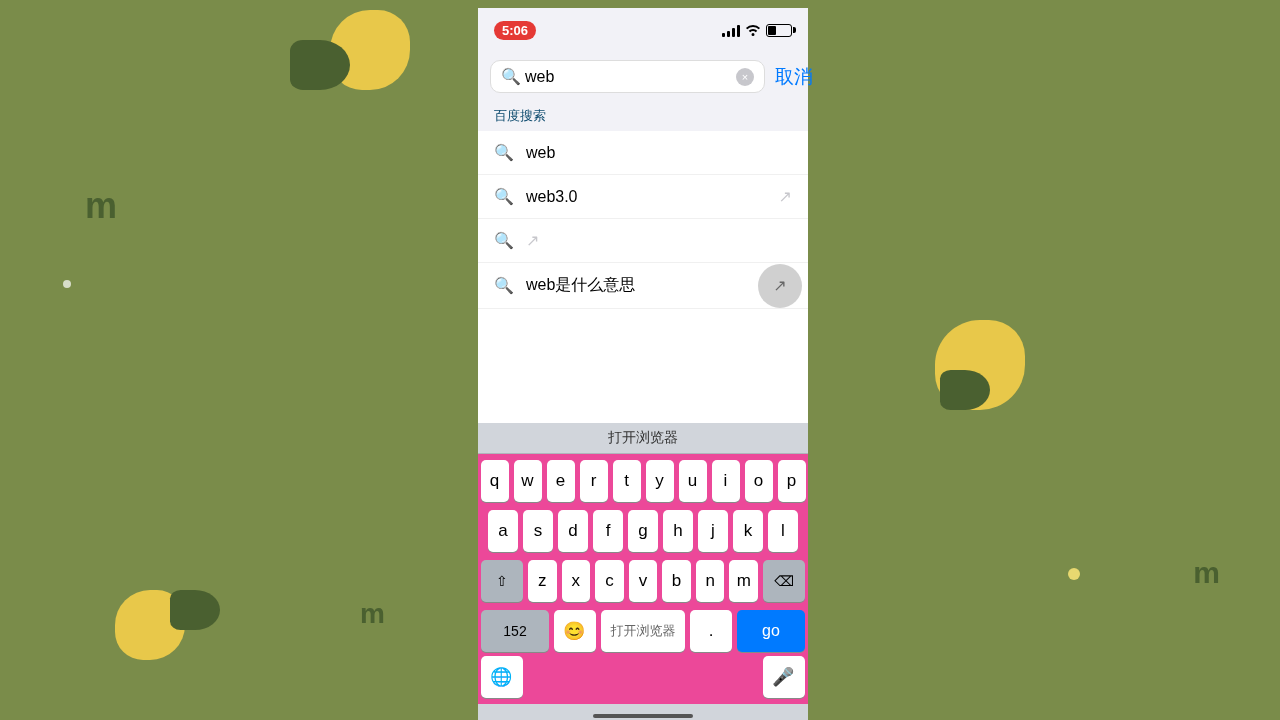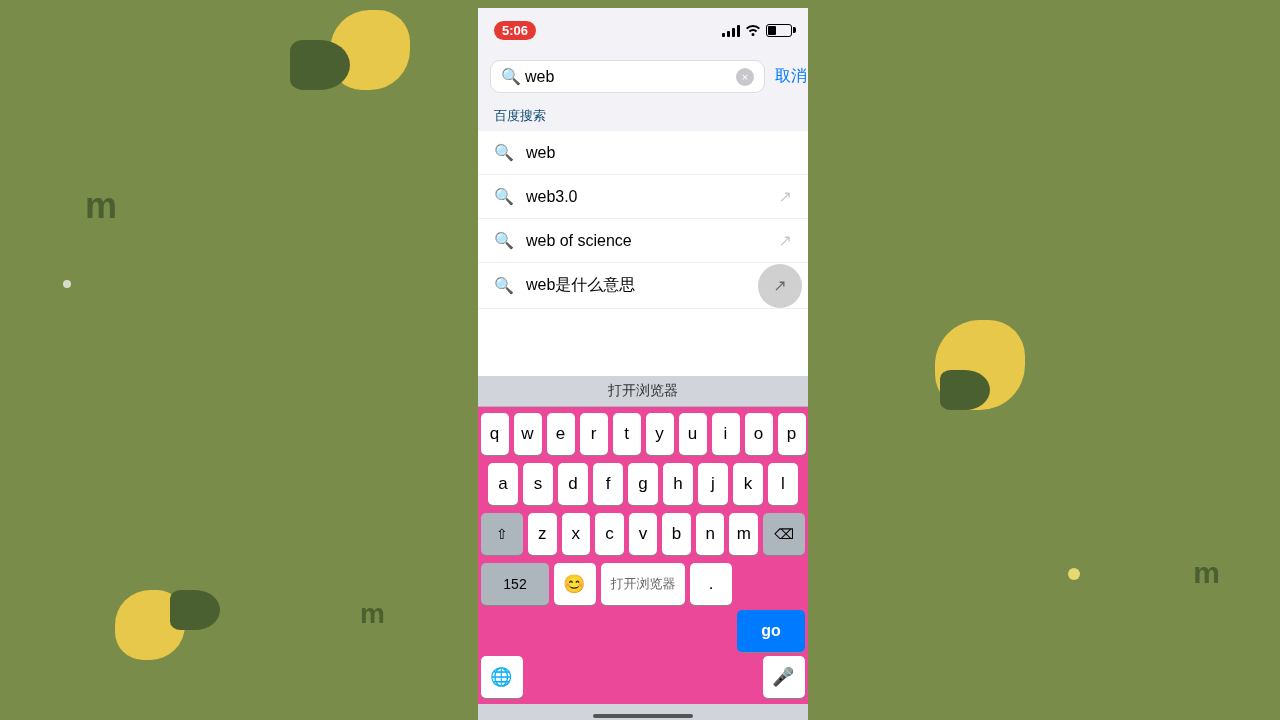--- a/index.html
+++ b/index.html
@@ -206,21 +206,21 @@
       display: flex;
       align-items: center;
       justify-content: center;
       cursor: pointer;
       color: white;
       font-size: 11px;
       flex-shrink: 0;
     }
     .cancel-btn {
       color: #007aff;
-      font-size: 16px;
+      font-size: 19px;
       cursor: pointer;
       white-space: nowrap;
     }
 
     
     .suggestions {
       background: white;
       flex: 1;
       overflow: hidden;
     }
@@ -306,24 +306,23 @@
     }
     .key-wide {
       flex: 0 0 68px;
       max-width: 68px;
       font-size: 14px;
     }
     .key-go {
       background: #007aff;
       color: white;
       font-size: 16px;
-      font-weight: 700;
+      font-weight: 400;
       flex: 0 0 68px;
       max-width: 68px;
-      margin-top: 47px;
     }
     .key-space {
       flex: 1;
       max-width: none;
       font-size: 14px;
     }
     .key-emoji {
       flex: 0 0 42px;
       max-width: 42px;
       font-size: 18px;
@@ -434,21 +433,20 @@
     </div>
 
     <div class="suggestion-item">
       <span class="search-icon-s">🔍</span>
       <span class="suggestion-text">web3.0</span>
       <span class="arrow-icon">↗</span>
     </div>
 
     <div class="suggestion-item">
       <span class="search-icon-s">🔍</span>
-      <span class="suggestion-text">web of science</span>
       <span class="arrow-icon">↗</span>
     </div>
 
     <div class="suggestion-item">
       <span class="search-icon-s">🔍</span>
       <span class="suggestion-text">web是什么意思</span>
       <div class="circle-overlay">
         <span style="color:#666;font-size:16px;">↗</span>
       </div>
     </div>

